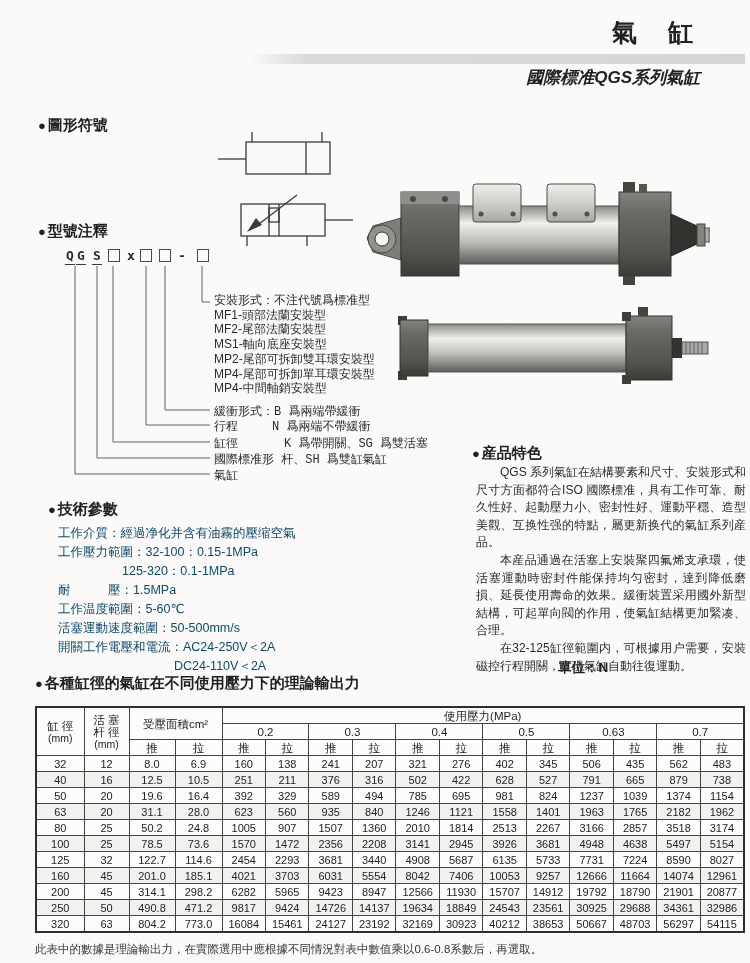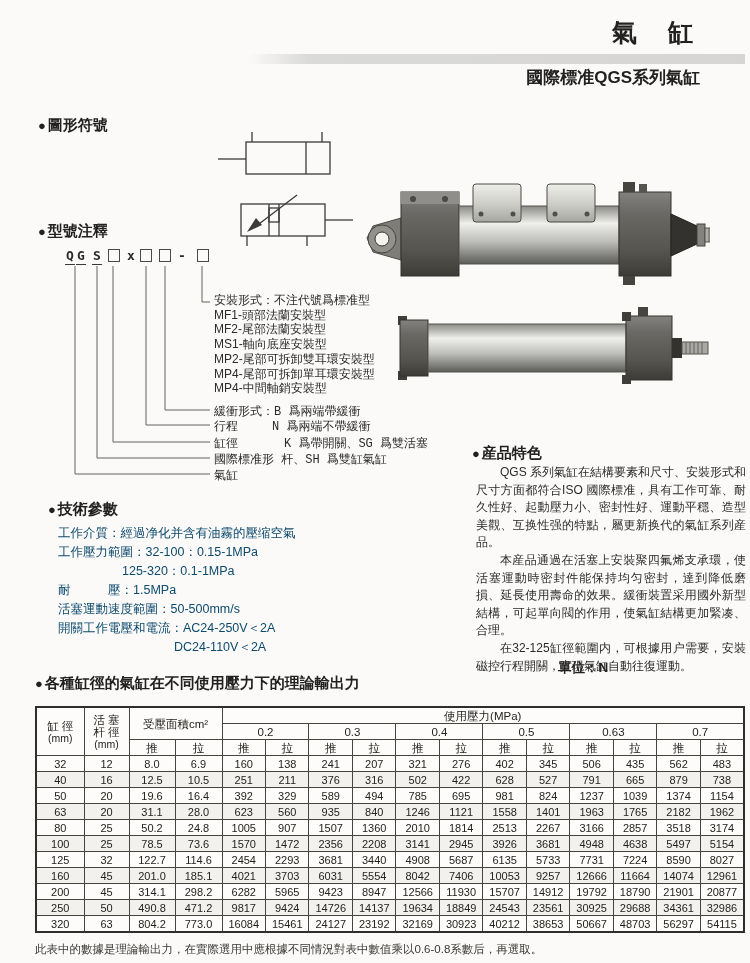--- a/index.html
+++ b/index.html
@@ -6,21 +6,21 @@
   body{
     width:750px;height:963px;position:relative;overflow:hidden;
     background:#fbfaf8;color:#22211f;
     font-family:"Liberation Sans","DejaVu Sans",sans-serif;
     font-size:12px;
   }
   
   .page-title{position:absolute;top:16px;left:612px;font-size:25px;font-weight:bold;letter-spacing:12px;white-space:nowrap;}
   .title-band{position:absolute;top:54px;left:248px;width:497px;height:10px;
     background:linear-gradient(to right,rgba(218,217,215,0),#dadad8 12%,#d6d5d3);}
-  .page-subtitle{position:absolute;top:66px;right:50px;font-size:17px;font-weight:bold;white-space:nowrap;}
+  .page-subtitle{position:absolute;top:66px;right:50px;font-size:17px;font-weight:bold;white-space:nowrap;font-style:italic;}
   
   .sec-head{position:absolute;font-size:15px;font-weight:bold;white-space:nowrap;}
   .sec-head .blt{font-size:13px;margin-right:2px;}
   #h-symbols{top:116px;left:38px;}
   #h-model{top:222px;left:38px;}
   #h-tech{top:500px;left:36px;margin-left:12px;}
   #h-features{top:444px;left:472px;}
   #h-table{top:674px;left:35px;}
   .table-unit{position:absolute;top:659px;left:558px;font-size:13.5px;font-weight:bold;}
   
@@ -221,20 +221,21 @@
       <div class="ll ll3"><span>國際標准形 杆、SH 爲雙缸氣缸</span></div>
       <div class="ll ll4"><span>氣缸</span></div>
     </div>
 </div>
 
 <div id="tech-lines">
     <div class="ind0">工作介質：經過净化并含有油霧的壓缩空氣</div>
     <div class="ind0">工作壓力範圍：32-100：0.15-1MPa</div>
     <div class="ind1">125-320：0.1-1MPa</div>
     <div class="ind0">耐　　　壓：1.5MPa</div>
+    <div class="ind0">工作温度範圍：5-60℃</div>
     <div class="ind0">活塞運動速度範圍：50-500mm/s</div>
     <div class="ind0">開關工作電壓和電流：AC24-250V＜2A</div>
     <div class="ind2">DC24-110V＜2A</div>
   </div>
 
 <div id="feature-paragraphs">
     <p>QGS 系列氣缸在結構要素和尺寸、安裝形式和尺寸方面都符合ISO 國際標准，具有工作可靠、耐久性好、起動壓力小、密封性好、運動平穩、造型美觀、互换性强的特點，屬更新换代的氣缸系列産品。</p>
     <p>本産品通過在活塞上安裝聚四氟烯支承環，使活塞運動時密封件能保持均匀密封，達到降低磨損、延長使用壽命的效果。緩衝裝置采用國外新型結構，可起單向閥的作用，使氣缸結構更加緊凑、合理。</p>
     <p>在32-125缸徑範圍内，可根據用户需要，安裝磁控行程開關，實現氣缸自動往復運動。</p>
   </div>

